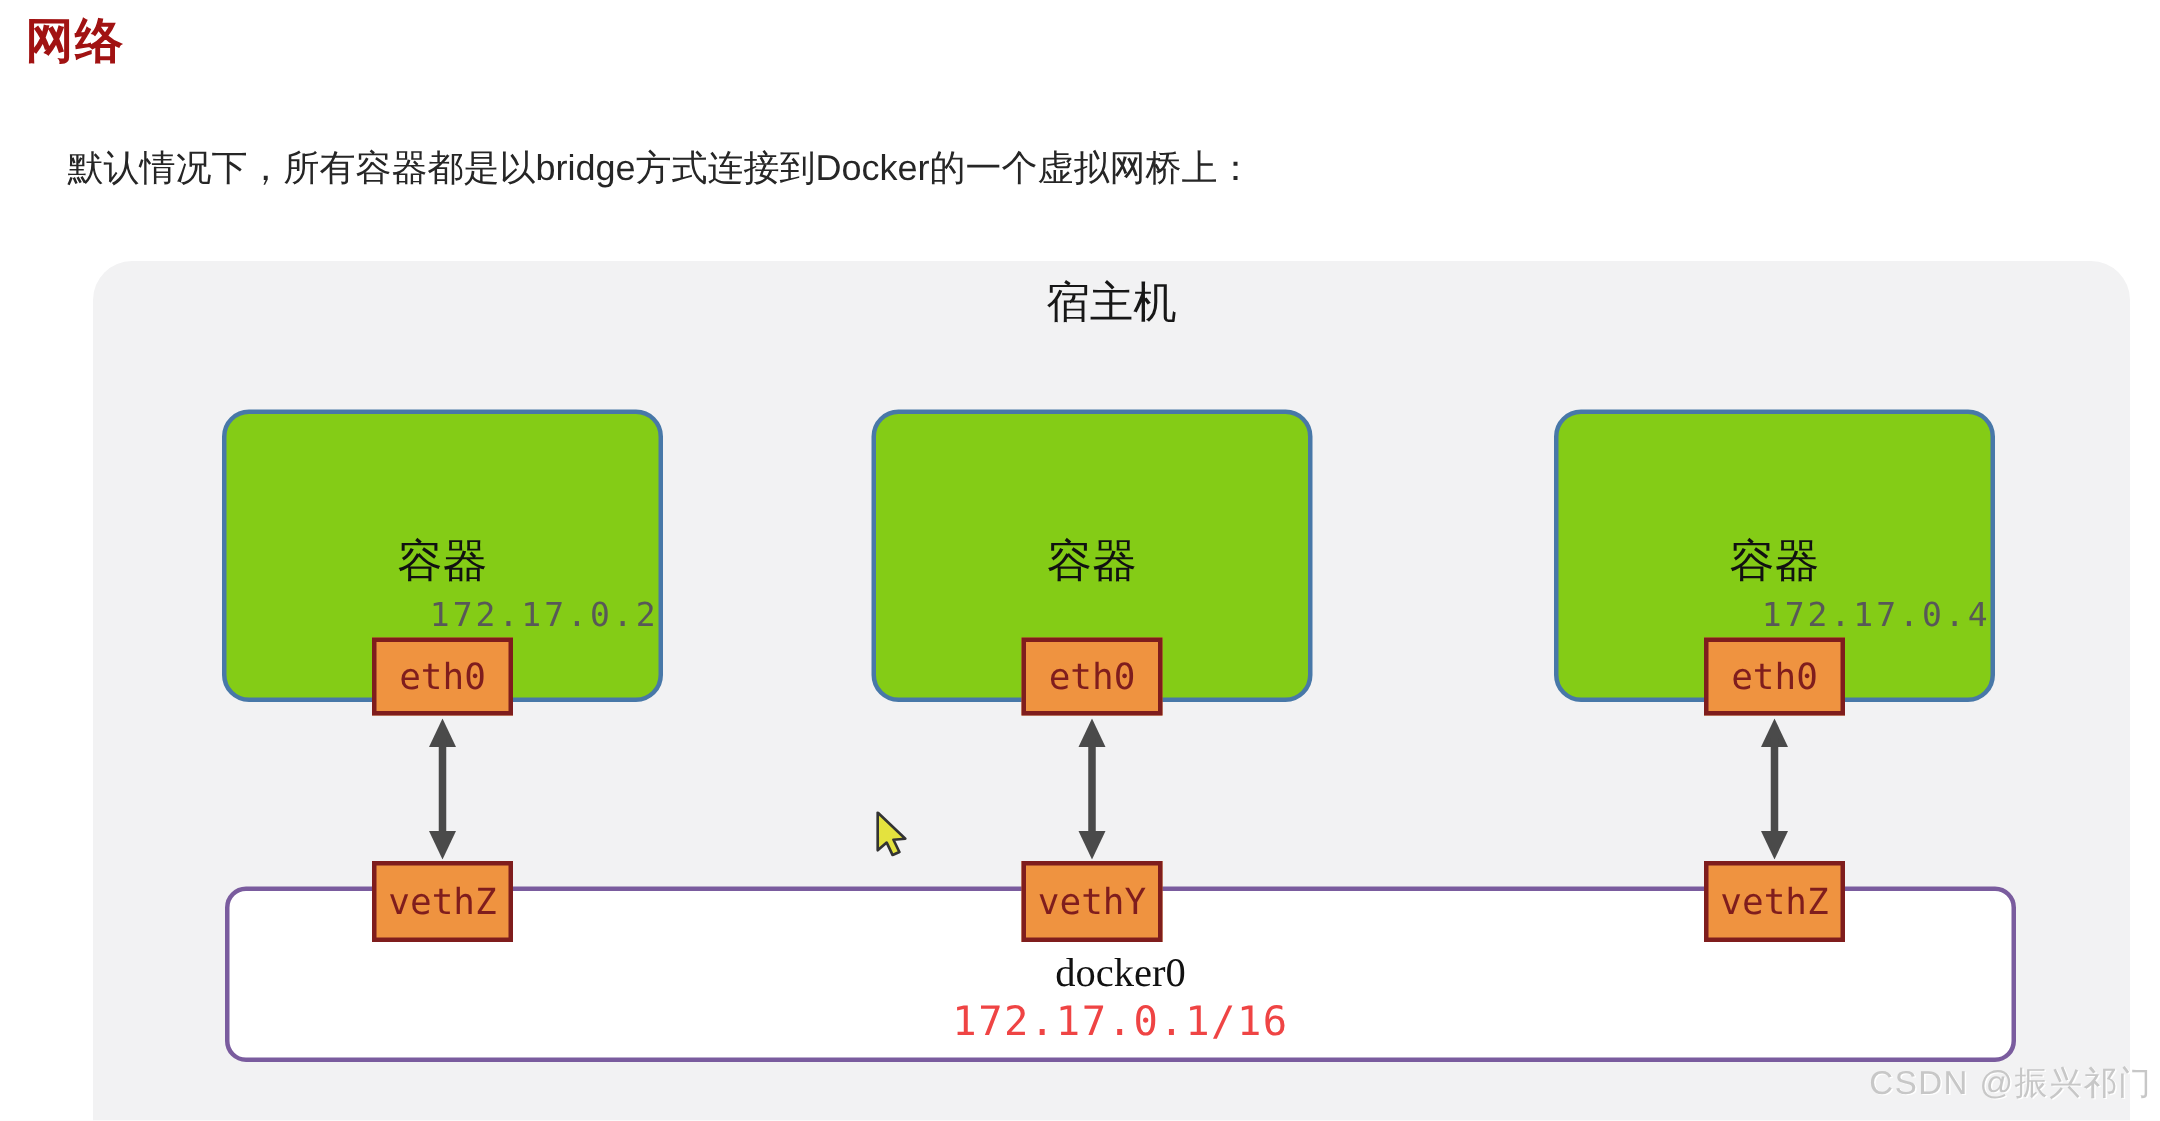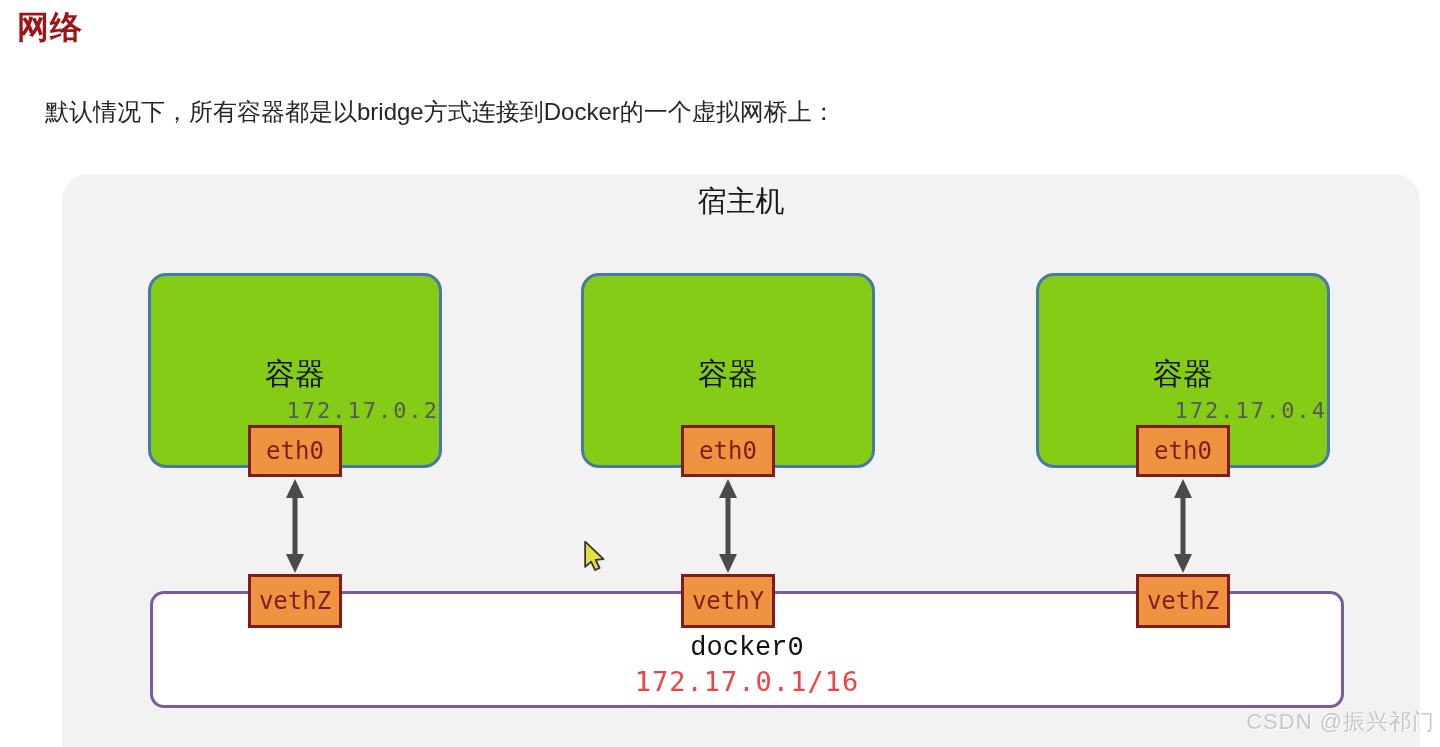--- a/index.html
+++ b/index.html
@@ -110,21 +110,21 @@
     left: 150px; top: 591px;
     width: 1194px; height: 117px;
     background: #ffffff;
     border: 3px solid #7a5c9e;
     border-radius: 14px;
     z-index: 1;
     text-align: center;
   }
   .bridge-name {
     margin-top: 38px;
-    font-family: Liberation Mono, monospace;
+    font-family: Liberation Serif, serif;
     font-size: 27px;
     line-height: 33px;
     color: #111111;
   }
   .bridge-cidr {
     font-family: "DejaVu Sans Mono", monospace;
     font-size: 27px;
     line-height: 33px;
     color: #ef4444;
     letter-spacing: 1px;

